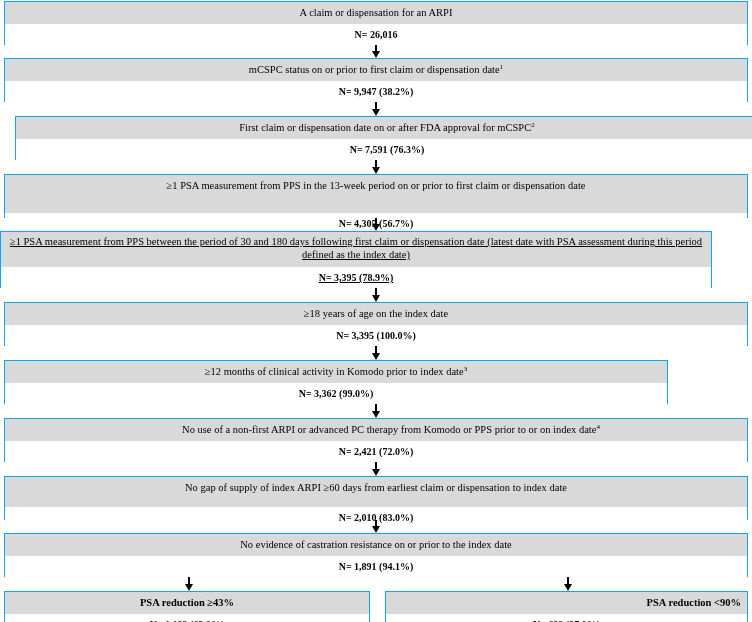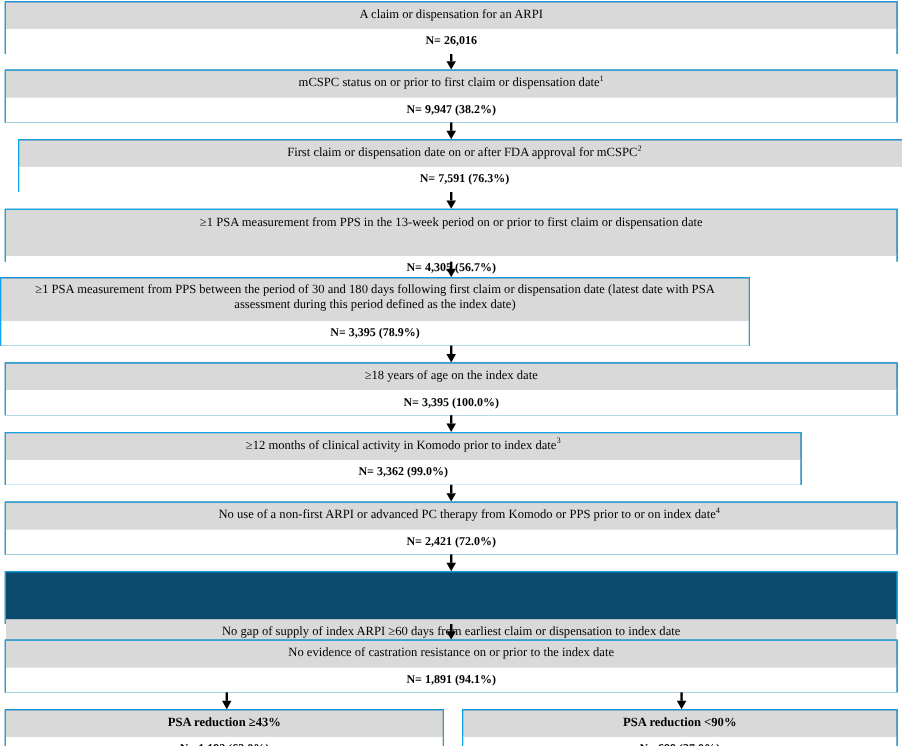--- a/index.html
+++ b/index.html
@@ -110,21 +110,21 @@
   <div class="node" style="left:4px; top:174px; width:744px; height:44px;">
     <div class="criteria" style="height:38px;"><span>≥1 PSA measurement from PPS in the 13-week period on or prior to first claim or dispensation date</span><sup></sup></div>
     <div class="count">N= 4,305 (56.7%)</div>
   </div>
 
   <div class="arrow" style="left:370px; top:218px; height:13px;">
     <div class="shaft"></div>
     <div class="head"></div>
   </div>
 
-  <div class="node" style="left:0px; top:231px; width:625px; height:57px;">
+  <div class="node" style="left:0px; top:231px; width:712px; height:57px;text-decoration:underline;">
     <div class="criteria" style="height:35px; padding-top:3px;"><span>≥1 PSA measurement from PPS between the period of 30 and 180 days following first claim or dispensation date (latest date with PSA assessment during this period defined as the index date)</span><sup></sup></div>
     <div class="count">N= 3,395 (78.9%)</div>
   </div>
 
   <div class="arrow" style="left:370px; top:288px; height:14px;">
     <div class="shaft"></div>
     <div class="head"></div>
   </div>
 
   <div class="node" style="left:4px; top:302px; width:744px; height:44px;">
@@ -151,21 +151,21 @@
     <div class="criteria" style="height:22px;padding-left:36px;"><span>No use of a non-first ARPI or advanced PC therapy from Komodo or PPS prior to or on index date</span><sup>4</sup></div>
     <div class="count">N= 2,421 (72.0%)</div>
   </div>
 
   <div class="arrow" style="left:370px; top:462px; height:14px;">
     <div class="shaft"></div>
     <div class="head"></div>
   </div>
 
   <div class="node" style="left:4px; top:476px; width:744px; height:44px;">
-    <div class="criteria" style="height:30px;margin-top:39px;"><span>No gap of supply of index ARPI ≥60 days from earliest claim or dispensation to index date</span><sup></sup></div>
+    <div class="criteria" style="height:30px;"><span>No gap of supply of index ARPI ≥60 days from earliest claim or dispensation to index date</span><sup></sup></div>
     <div class="count">N= 2,010 (83.0%)</div>
   </div>
 
   <div class="arrow" style="left:370px; top:520px; height:13px;">
     <div class="shaft"></div>
     <div class="head"></div>
   </div>
 
   <div class="node" style="left:4px; top:533px; width:744px; height:44px;">
     <div class="criteria" style="height:22px;"><span>No evidence of castration resistance on or prior to the index date</span><sup></sup></div>
@@ -181,17 +181,17 @@
     <div class="shaft"></div>
     <div class="head"></div>
   </div>
 
   <div class="node" style="left:4px; top:591px; width:366px; height:44px;">
     <div class="criteria" style="height:22px; font-weight:bold;"><span>PSA reduction ≥43%</span><sup></sup></div>
     <div class="count">N= 1,192 (63.0%)</div>
   </div>
 
   <div class="node" style="left:385px; top:591px; width:363px; height:44px;">
-    <div class="criteria" style="height:22px; font-weight:bold;"><span>PSA reduction &lt;90%</span><sup></sup></div>
+    <div class="criteria" style="height:22px; font-weight:bold;text-align:right;"><span>PSA reduction &lt;90%</span><sup></sup></div>
     <div class="count">N= 699 (37.0%)</div>
   </div>
 
 </div>
 
 </body></html>

